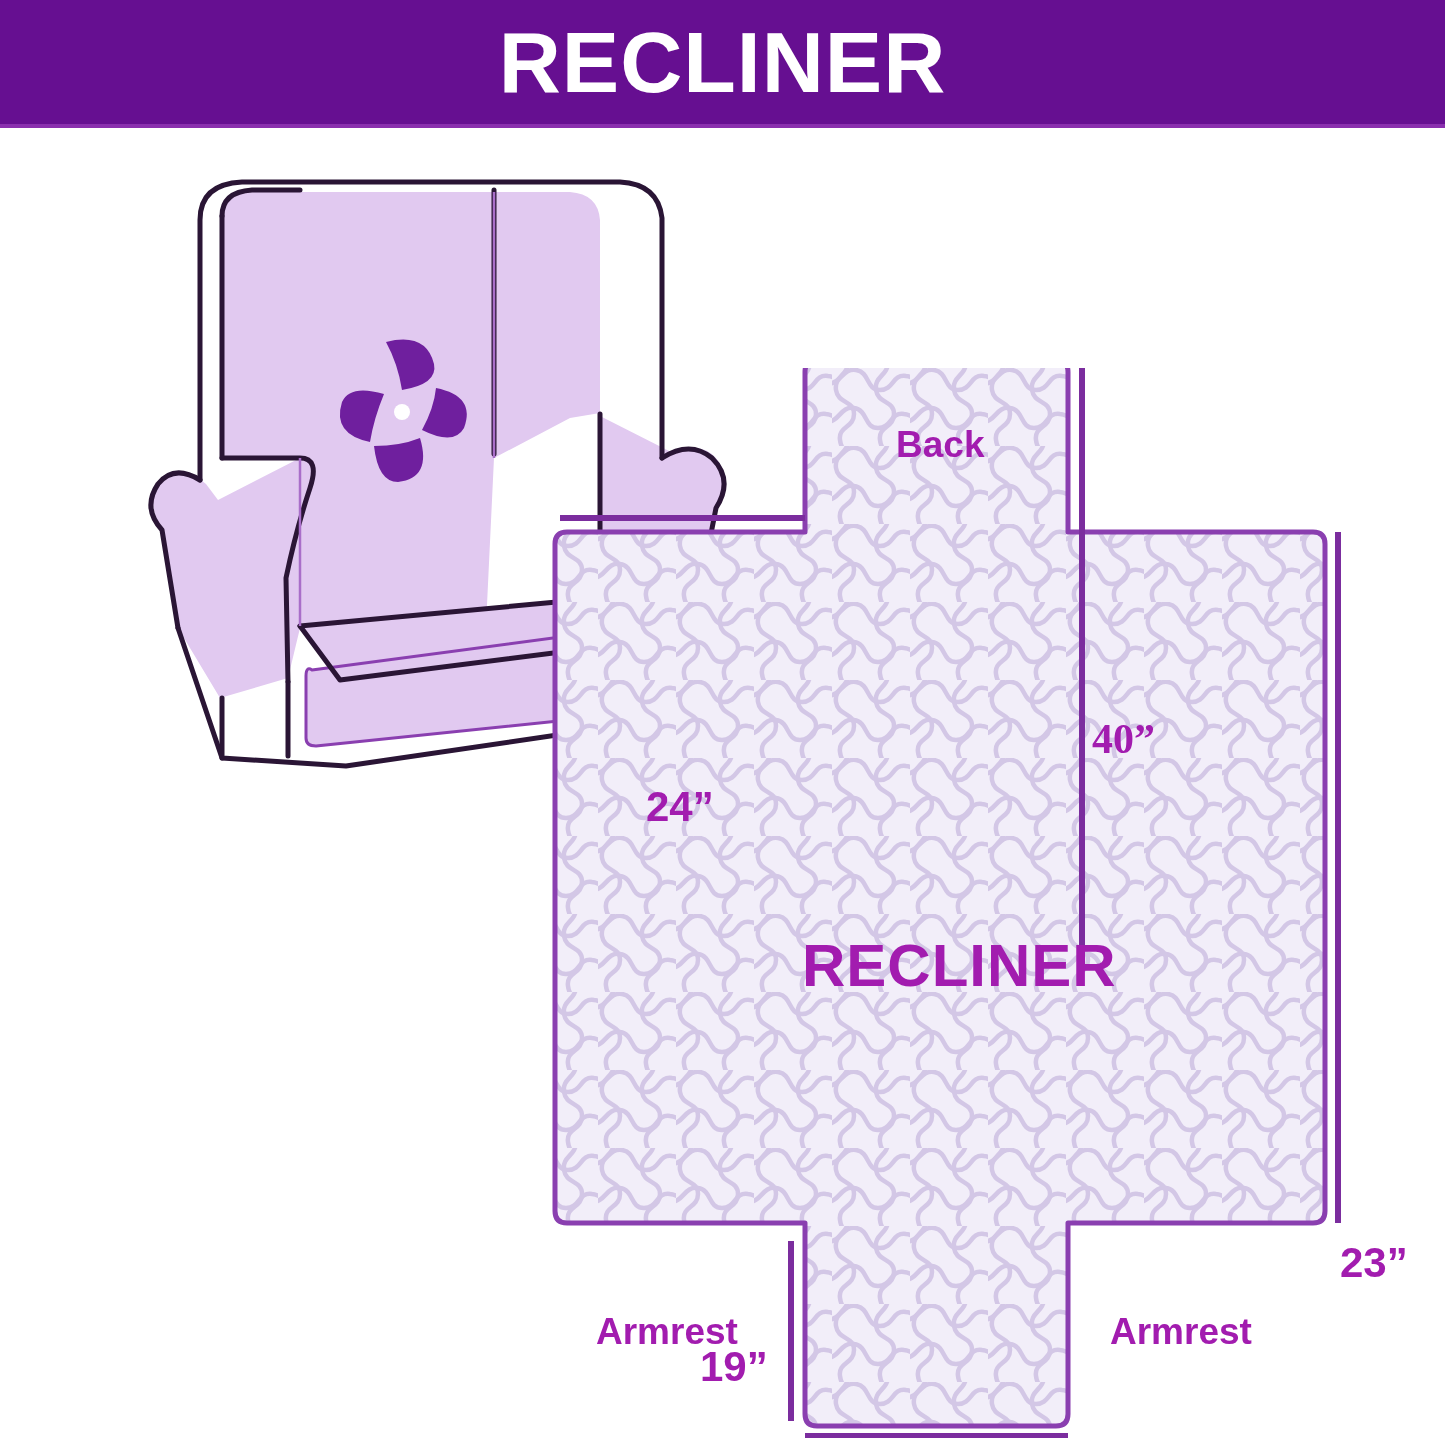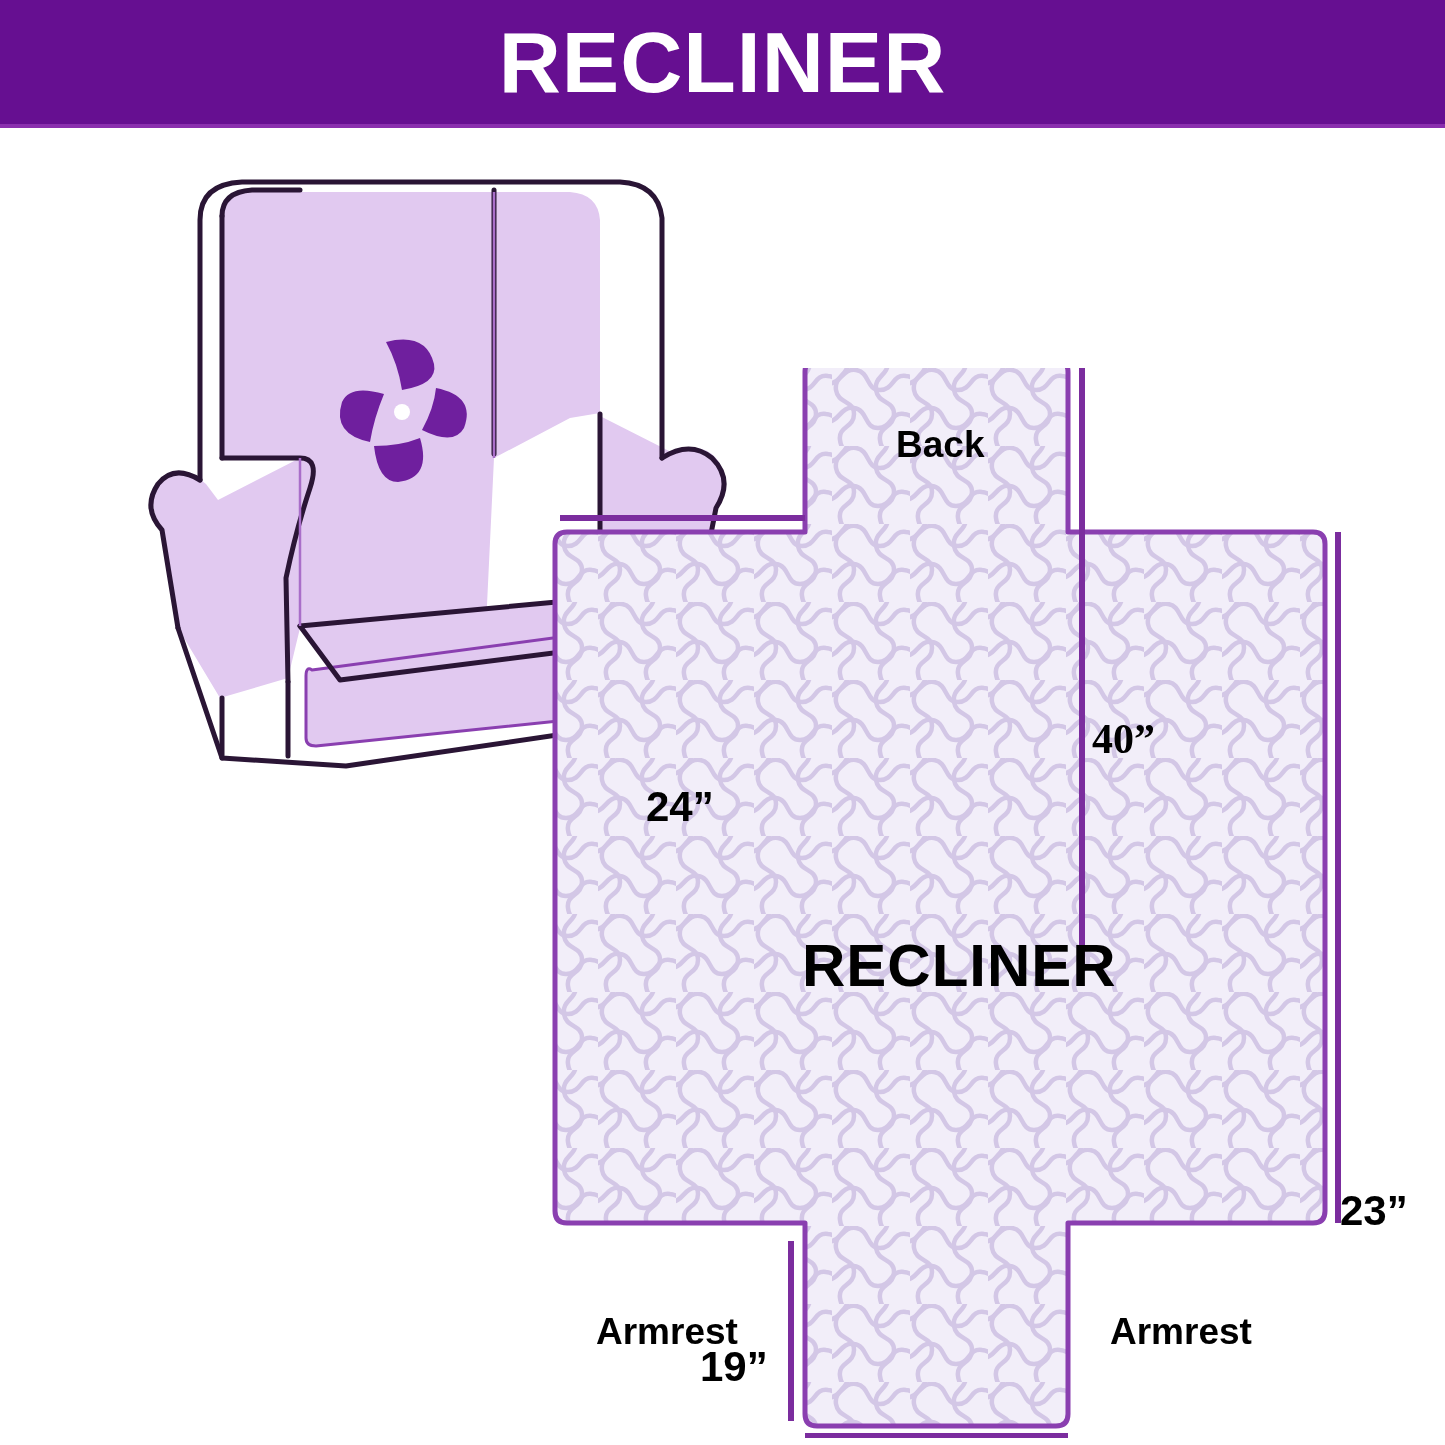--- a/index.html
+++ b/index.html
@@ -64,21 +64,21 @@
     left: 520px;
     top: 240px;
     width: 900px;
     height: 1070px;
   }
   #cover-diagram svg { display: block; }
 
   
   .diagram-label {
     position: absolute;
-    color: #000000;
+    color: #a21caf;
     font-weight: bold;
     font-family: "Liberation Sans", sans-serif;
     white-space: nowrap;
     line-height: 1;
   }
   .panel-label { font-size: 37px; }
   .dim-label  { font-size: 42px; }
   .center-label { font-size: 60px; letter-spacing: 1px; }
 </style>
 </head>
@@ -219,17 +219,17 @@
   <div class="diagram-label center-label" style="left:802px; top:808px;">RECLINER</div>
 
   <div class="diagram-label panel-label" style="left:596px; top:1185px;">Armrest</div>
 
   <div class="diagram-label panel-label" style="left:1110px; top:1185px;">Armrest</div>
 
   <div class="diagram-label dim-label" style="left:1092px; top:590px;font-family:Liberation Serif, serif;">40”</div>
 
   <div class="diagram-label dim-label" style="left:646px; top:658px;">24”</div>
 
-  <div class="diagram-label dim-label" style="left:1340px; top:1062px;">23”</div>
+  <div class="diagram-label dim-label" style="left:1340px; top:1114px;">23”</div>
 
   <div class="diagram-label dim-label" style="left:700px; top:1218px;">19”</div>
 
 </div>
 
 </body></html>

